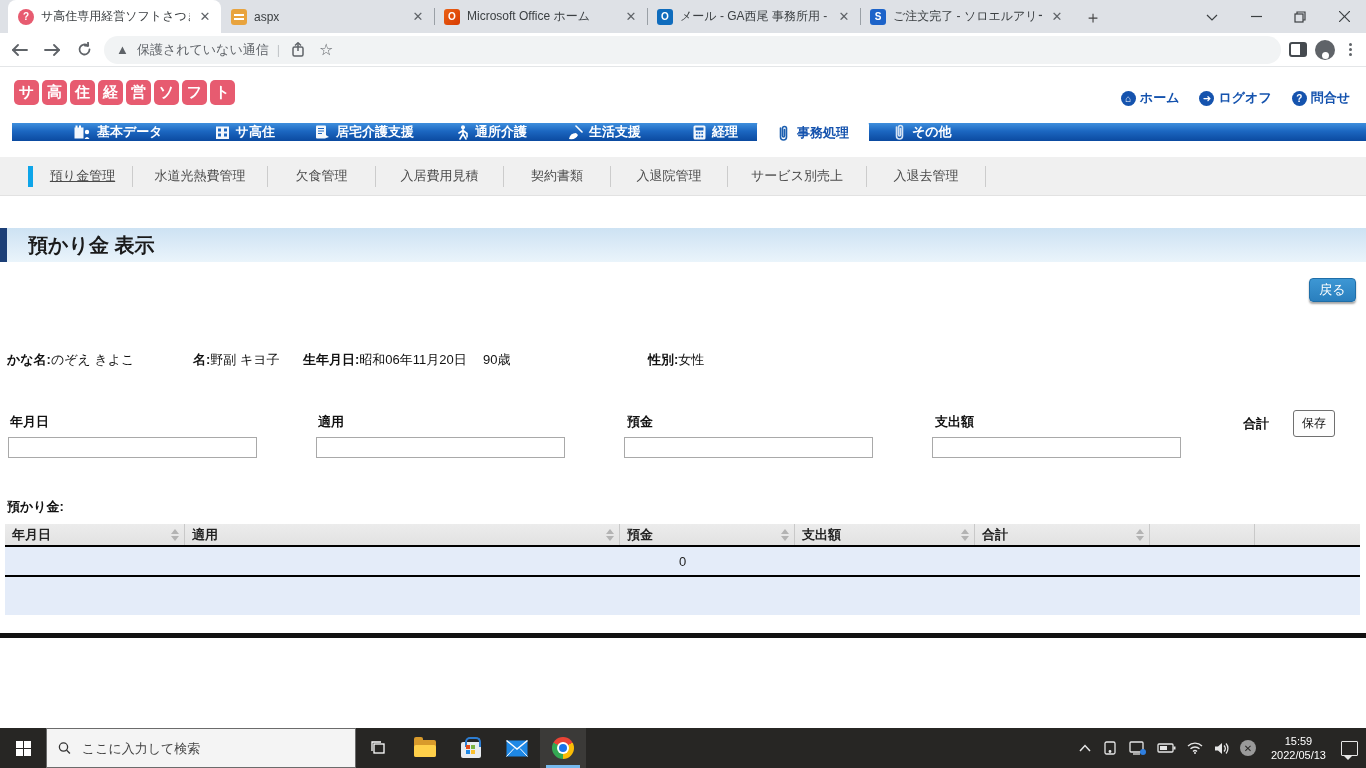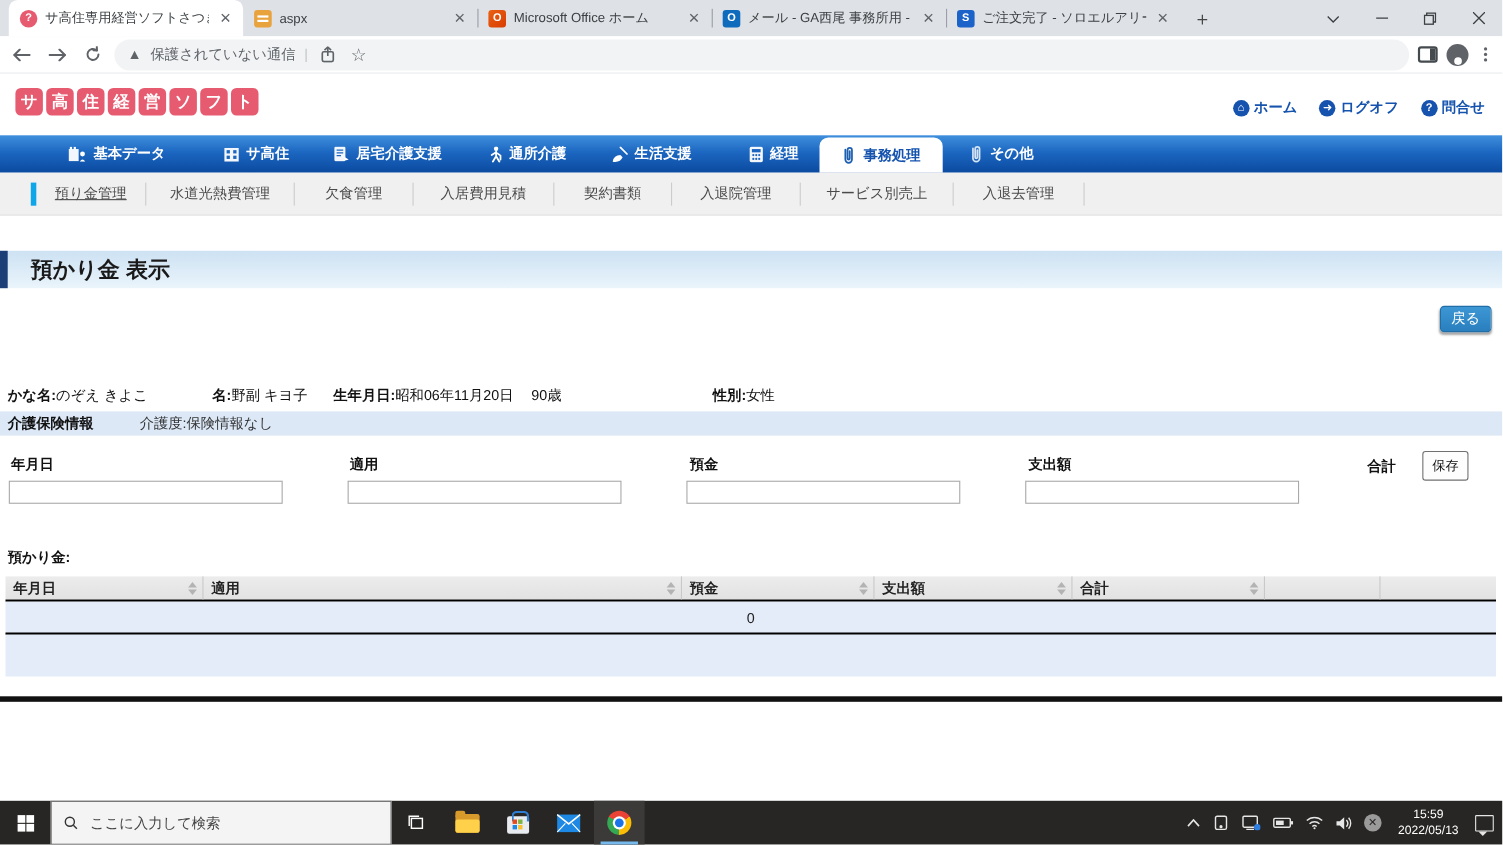--- a/index.html
+++ b/index.html
@@ -50,21 +50,21 @@
   .page { position:absolute; top:67px; left:0; right:0; bottom:40px; background:#fff; overflow:hidden; }
 
   .appheader { position:absolute; top:0; left:0; right:0; height:56px; background:#fff; }
   .logo { position:absolute; left:14px; top:13px; display:flex; align-items:center; }
   .logo .box { width:25px; height:25px; background:#e75b70; color:#fff; border-radius:5px; font-size:15px; font-weight:bold; display:flex; align-items:center; justify-content:center; margin-right:3px; }
   .logo .name { color:#e75b70; font-size:31px; font-weight:bold; letter-spacing:3px; margin-left:12px; line-height:1; }
   .headerlinks { position:absolute; right:16px; top:22px; display:flex; gap:20px; font-size:13px; font-weight:bold; color:#1553ae; align-items:center; }
   .hlink { display:flex; align-items:center; gap:4px; }
   .hlink .circ { width:15px; height:15px; border-radius:50%; background:#1553ae; color:#fff; font-size:10px; font-weight:bold; display:flex; align-items:center; justify-content:center; }
 
-  .mainnav { position:absolute; top:56px; left:0; right:0; height:34px; background:linear-gradient(180deg,#3f8fdd 0%,#1c67c1 45%,#0b4aa0 100%); display:flex; align-items:center; color:#fff; font-size:13px; font-weight:bold; }
+  .mainnav { position:absolute; top:56px; left:12px; right:0; height:18px; background:linear-gradient(180deg,#3f8fdd 0%,#1c67c1 45%,#0b4aa0 100%); display:flex; align-items:center; color:#fff; font-size:13px; font-weight:bold; }
   .nav-item { display:flex; align-items:center; gap:6px; height:34px; white-space:nowrap; }
   .nav-item svg { flex:none; }
   .nav-tab-active { background:#fff; color:#1553ae; border-radius:8px 8px 0 0; padding:0 20px; height:32px; margin-top:2px; display:flex; align-items:center; gap:7px; }
 
   .submenu { position:absolute; top:90px; left:0; right:0; height:39px; background:#f0f0f0; display:flex; align-items:center; padding-left:28px; font-size:13px; color:#4a4a4a; border-bottom:1px solid #e2e2e2; }
   .sub-item { height:21px; display:flex; align-items:center; justify-content:center; border-right:1px solid #cccccc; white-space:nowrap; }
   .sub-item:first-child { border-left:5px solid #0ea5e9;text-decoration:underline; }
 
   .pagetitle { position:absolute; top:161px; left:0; right:0; height:34px; background:linear-gradient(180deg,#cde2f3,#eaf4fb); display:flex; align-items:center; }
   .pagetitle .accent { position:absolute; left:0; top:0; bottom:0; width:7px; background:#1c3f77; }
@@ -365,24 +365,20 @@
     <div class="backbtn">戻る</div>
 
     <div class="patient">
       <span class="pi-kana"><b>かな名:</b><span>のぞえ きよこ</span></span>
       <span class="pi-name"><b>名:</b><span>野副 キヨ子</span></span>
       <span class="pi-birth"><b>生年月日:</b><span>昭和06年11月20日</span></span>
       <span class="pi-age">90歳</span>
       <span class="pi-gender"><b>性別:</b><span>女性</span></span>
     </div>
 
-    <div class="insurance">
-      <b>介護保険情報</b>
-      <span class="detail">介護度:保険情報なし</span>
-    </div>
 
     <span class="flabel" style="left:10px">年月日</span>
     <span class="flabel" style="left:318px">適用</span>
     <span class="flabel" style="left:627px">預金</span>
     <span class="flabel" style="left:935px">支出額</span>
     <span class="flabel" style="left:1243px;top:348px">合計</span>
 
     <input class="finput" style="left: 8px;">
     <input class="finput" style="left: 316px;">
     <input class="finput" style="left: 624px;">

